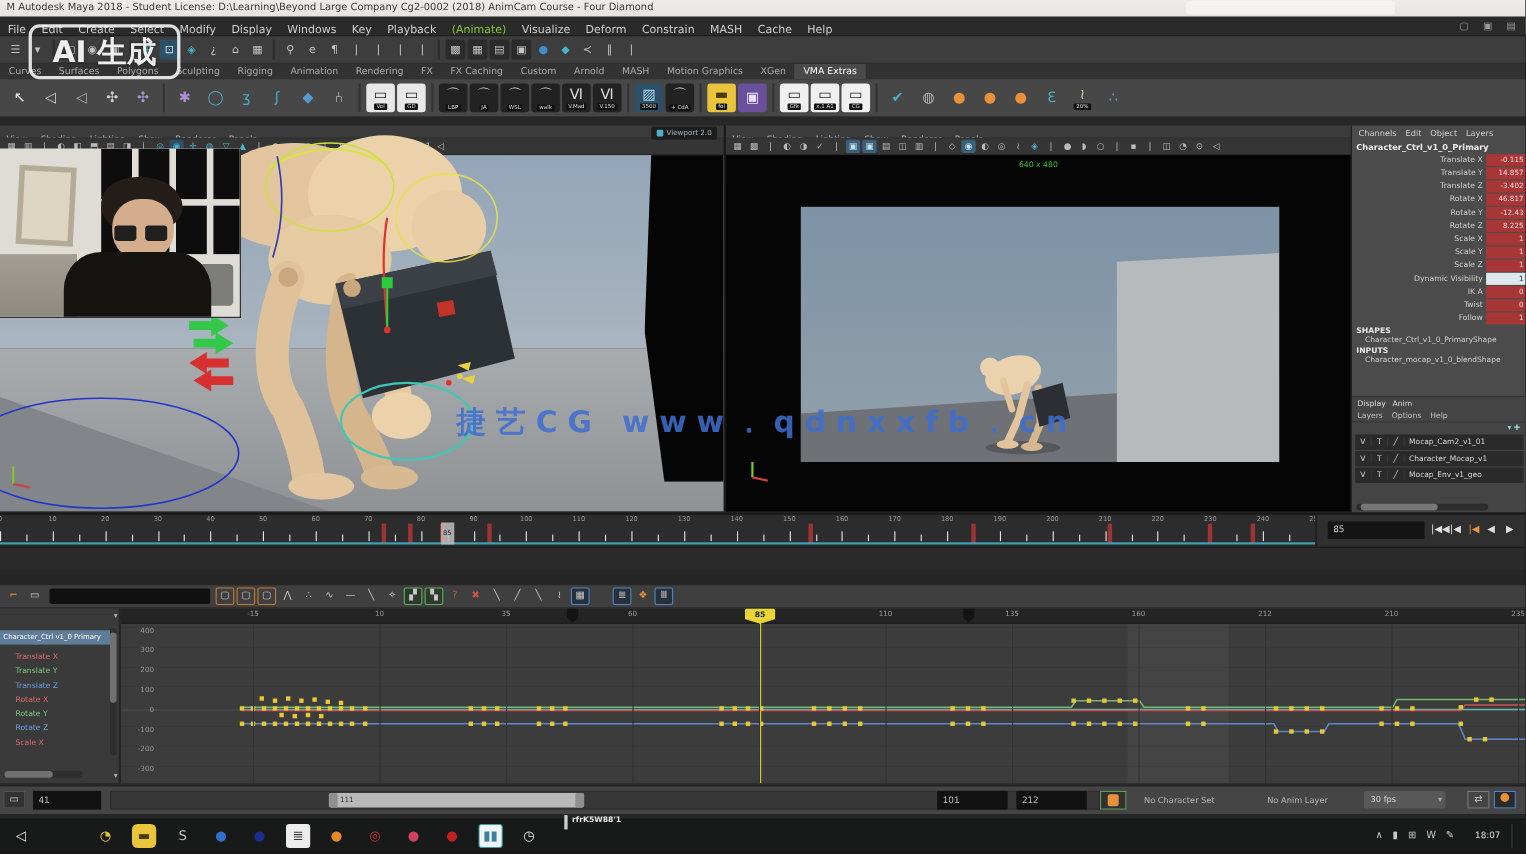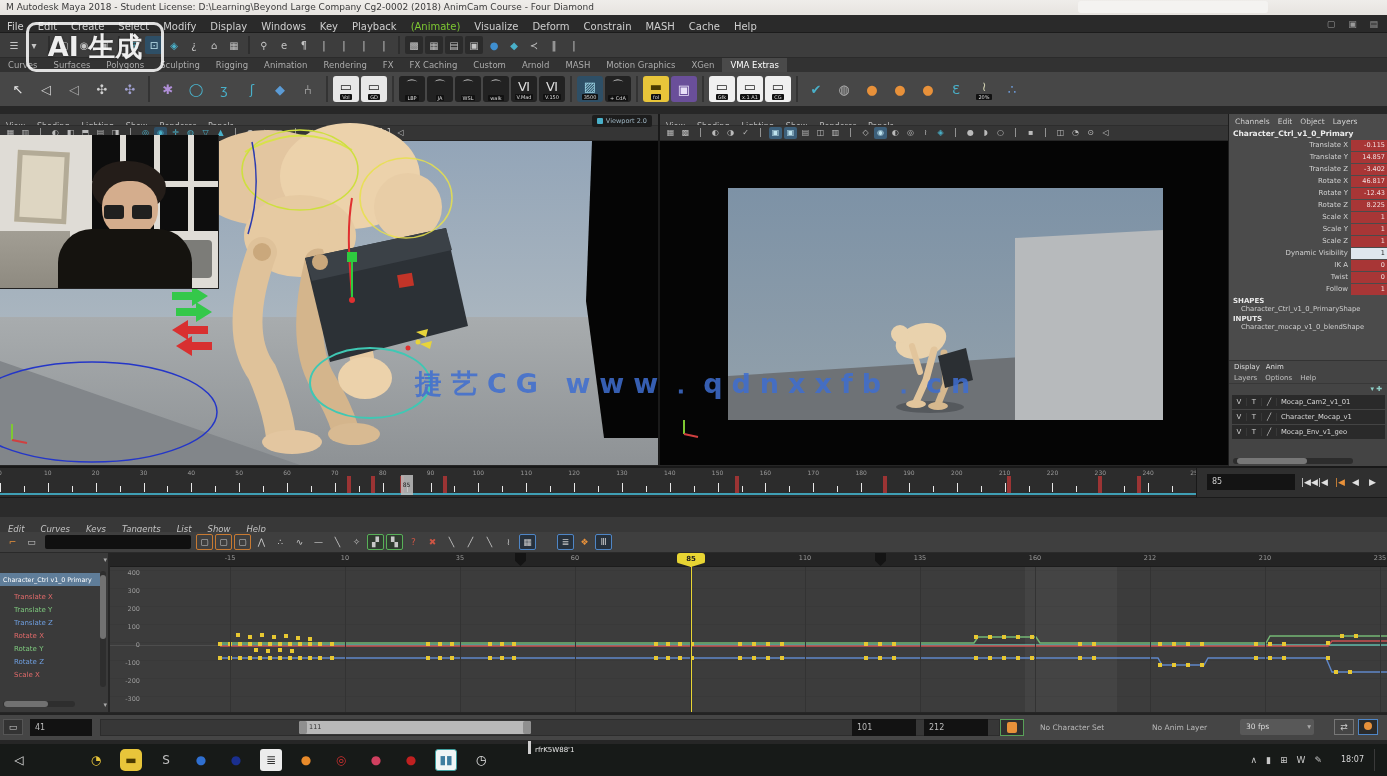--- a/index.html
+++ b/index.html
@@ -129,21 +129,21 @@
   #rgroove{position:absolute;left:100px;top:4px;width:900px;height:17px;background:#373737;border:1px solid #2c2c2c;box-sizing:border-box;}
   #rbar{position:absolute;left:198px;top:1px;width:232px;height:13px;background:#b9b9b9;border-radius:2px;color:#333;font-size:6.5px;line-height:13px;padding-left:10px;box-sizing:border-box;}
   .rhandle{position:absolute;top:0;width:8px;height:13px;background:#8f8f8f;border-radius:2px;}
   #autokey{position:absolute;left:1000px;top:4px;width:24px;height:17px;border:1px solid #58a058;background:#303030;box-sizing:border-box;}
   #autokey .key{position:absolute;left:6px;top:2px;width:10px;height:11px;background:#e8913a;border-radius:2px;}
   .rtext{position:absolute;top:4px;font-size:7.5px;line-height:17px;color:#b8b8b8;white-space:nowrap;}
   #fpsdrop{position:absolute;left:1240px;top:4px;width:74px;height:16px;background:#585858;color:#ddd;font-size:7.5px;line-height:16px;padding-left:6px;box-sizing:border-box;border-radius:2px;}
   #fpsdrop .arr{position:absolute;right:3px;top:0;color:#aaa;}
   .rbtn{position:absolute;top:4px;width:20px;height:16px;box-sizing:border-box;text-align:center;font-size:9px;line-height:15px;color:#ccc;}
   
-  #helpchip{left:528px;top:741px;height:13px;z-index:5;display:flex;align-items:flex-end;}
+  #helpchip{left:513px;top:741px;height:13px;z-index:5;display:flex;align-items:flex-start;font-weight:bold;}
   #helpbar{width:3px;height:13px;background:#cfcfcf;margin-right:4px;}
   #helptext{font-size:7px;color:#e8e8e8;}
   #taskbar{left:0;top:744px;width:1387px;height:32px;background:#171a18;}
   .tbicon{position:absolute;top:5px;width:22px;height:22px;display:flex;align-items:center;justify-content:center;font-size:12px;border-radius:4px;box-sizing:border-box;}
   .tbicon.active{border:1px solid #3fa0a0;background:#cfe0e0;}
   #tray{position:absolute;right:8px;top:5px;height:22px;display:flex;align-items:center;gap:10px;font-size:9px;color:#c8c8c8;}
   #traytime{font-size:8px;color:#d8d8d8;text-align:center;line-height:10px;}
   #trayedge{width:4px;height:22px;border-left:1px solid #3a3a3a;}
   svg{display:block;}
 </style>
@@ -463,20 +463,21 @@
         <span class="vpi">○</span>
         <span class="vpi">|</span>
         <span class="vpi">▪</span>
         <span class="vpi">|</span>
         <span class="vpi">◫</span>
         <span class="vpi">◔</span>
         <span class="vpi">⊙</span>
         <span class="vpi">◁</span>
       </div>
     <div id="vpR-black" class="abs">
+      <div id="vpR-res" class="abs">640 x 480</div>
       <div id="vpR-img" class="abs">
         <div id="vpR-floor" class="abs"></div>
         <div id="vpR-wall" class="abs"></div>
       </div>
 
     </div>
   </div>
 
   <svg class="abs" style="left:0;top:114px;pointer-events:none;z-index:30" width="1387" height="351" viewBox="0 114 1387 351">
 
@@ -754,21 +755,20 @@
     <div id="pbuttons">
         <div class="pbtn" style="left: 104px;">|◀◀</div>
         <div class="pbtn" style="left: 121px;">|◀</div>
         <div class="pbtn" style="left: 138px; color: rgb(232, 145, 58);">|◀</div>
         <div class="pbtn" style="left: 155px;">◀</div>
         <div class="pbtn" style="left: 172px;">▶</div>
       </div>
   </div>
 
   <div id="graphhdr" class="abs"></div>
-  <div id="gmenus" class="abs"><span class="gmi">Edit</span><span class="gmi">Curves</span><span class="gmi">Keys</span><span class="gmi">Tangents</span><span class="gmi">List</span><span class="gmi">Show</span><span class="gmi">Help</span></div>
   <div id="gtoolbar" class="abs">
       <div class="gico" style="color: rgb(232, 145, 58);">
         <span>⌐</span>
       </div>
       <div class="gico">
         <span>▭</span>
       </div>
       <div class="gico" id="gfield"></div>
       <div class="gico ob">
         <span>▢</span>

